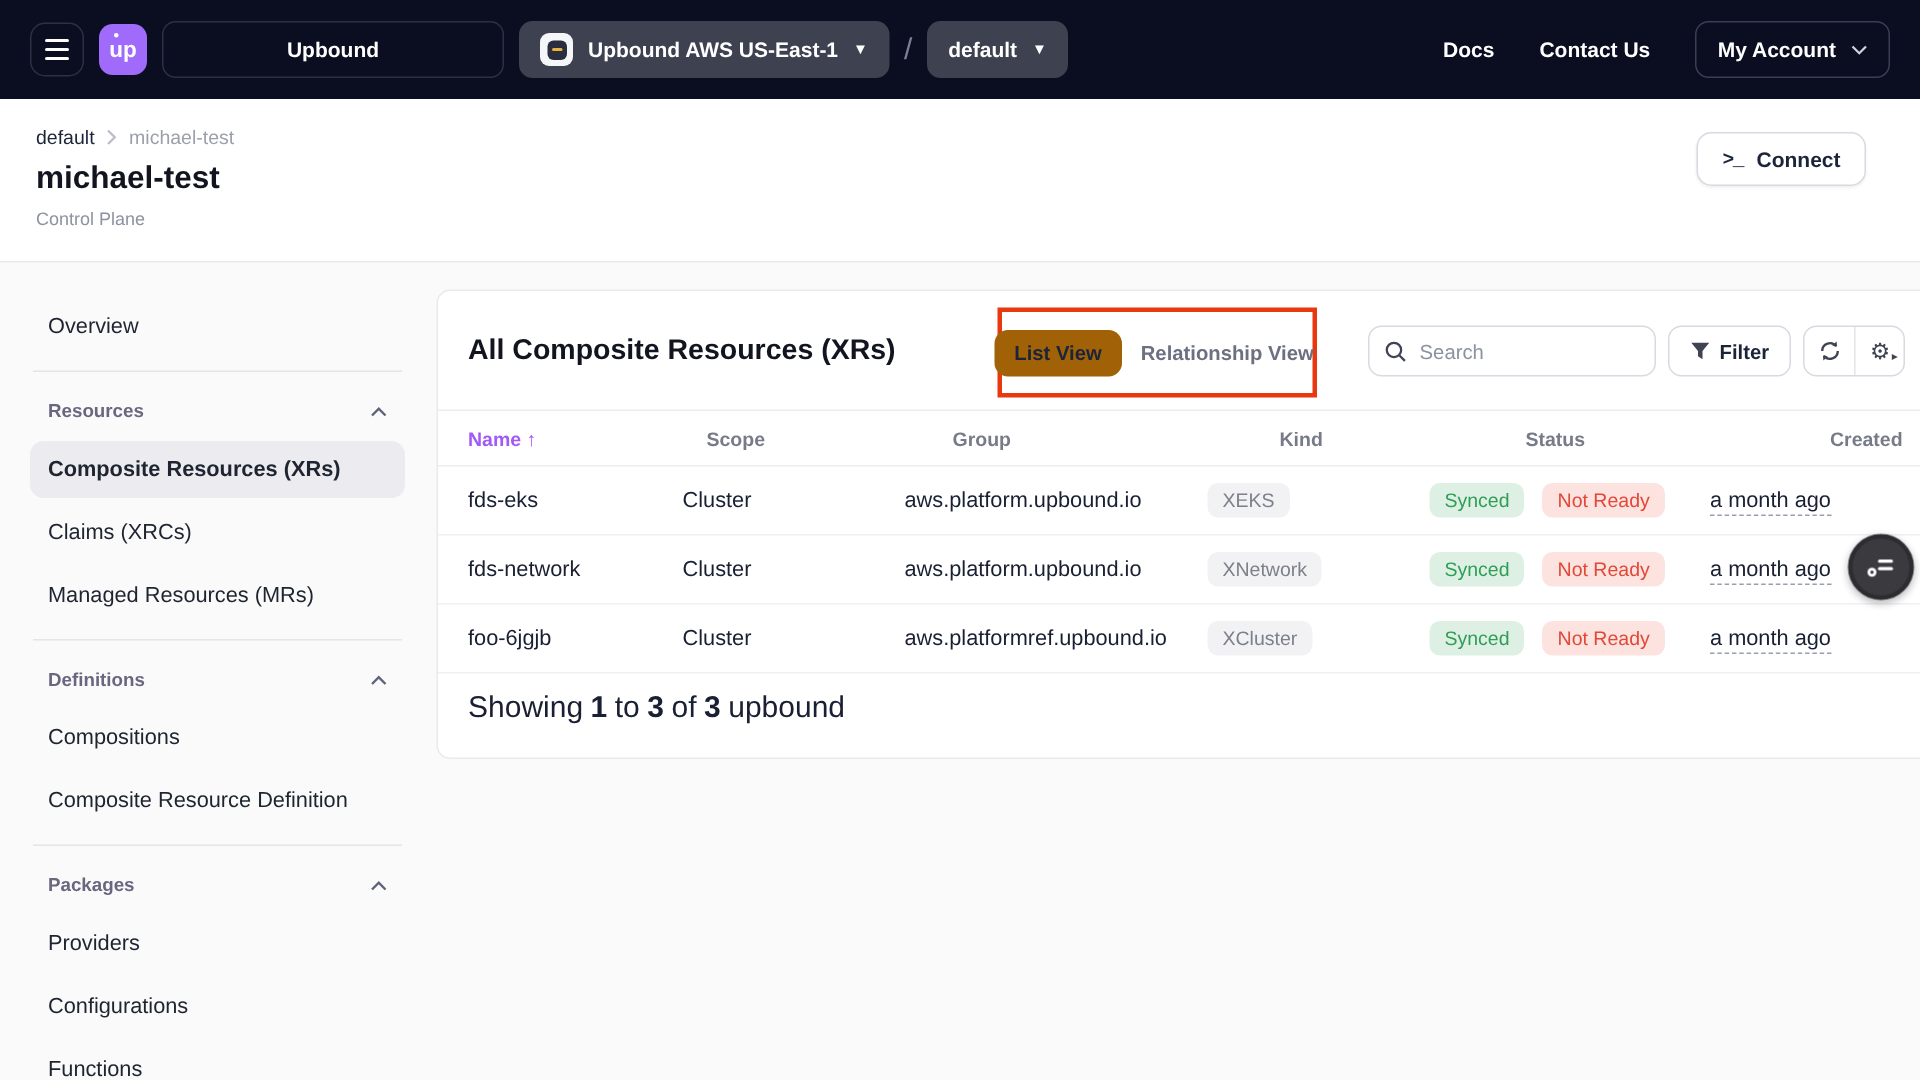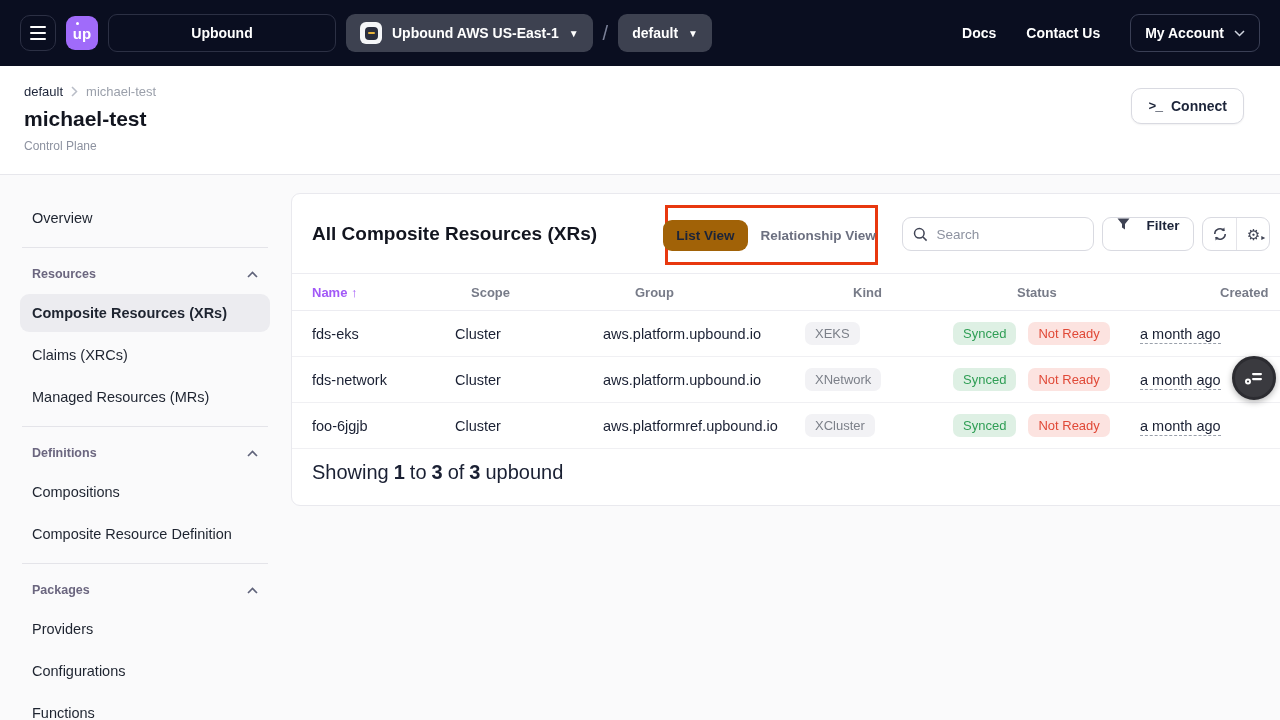--- a/index.html
+++ b/index.html
@@ -48,21 +48,21 @@
   .card { flex:1; background:#fff; border:1px solid #e9e9ee; border-radius:9px; height:313px; position:relative; }
   .card-header { height:79px; display:flex; align-items:center; padding:0 20px; position:relative; }
   .card-title { font-size:19px; font-weight:bold; color:#12151f; }
   .annotation-box { position:absolute; left:373px; top:11px; width:213px; height:60px; border:3px solid #e8380f; display:flex; align-items:center; justify-content:center; gap:4px; padding:0 8px; }
   .toggle-active { background:#a16207; border-radius:9px; padding:8px 13px; font-size:13.5px; font-weight:bold; color:#1c2439; cursor:pointer; white-space:nowrap; }
   .toggle-inactive { padding:8px 4px 8px 9px; font-size:13.5px; font-weight:bold; color:#6c7080; cursor:pointer; white-space:nowrap; }
   .toolbar { position:absolute; right:18px; top:23px; display:flex; align-items:center; gap:8px; }
   .search-box { width:192px; height:34px; border:1px solid #d9dae1; border-radius:9px; display:flex; align-items:center; gap:8px; padding:0 10px; background:#fff; }
   .search-box input { border:none; outline:none; font-size:13.5px; color:#1c2439; width:140px; font-family:"Liberation Sans", sans-serif; background:transparent; }
   .search-box input::placeholder { color:#8d92a0; }
-  .filter-btn { height:34px; border:1px solid #d9dae1; border-radius:9px; display:flex; gap:16px; padding:0 14px; font-size:13.5px; font-weight:bold; color:#1c2439; background:#fff; cursor:pointer; }
+  .filter-btn { height:34px; border:1px solid #d9dae1; border-radius:9px; display:flex; align-items:center; gap:6px; padding:0 14px; font-size:13.5px; font-weight:bold; color:#1c2439; background:#fff; cursor:pointer; }
   .icon-group { height:34px; border:1px solid #d9dae1; border-radius:9px; display:flex; align-items:stretch; overflow:hidden; background:#fff; }
   .icon-seg { width:33px; display:flex; align-items:center; justify-content:center; cursor:pointer; color:#3f4354; }
   .icon-seg + .icon-seg { border-left:1px solid #e4e4e9; }
   .gear-glyph { font-size:15px; line-height:1; position:relative; }
   .gear-glyph::after { content:"▸"; position:absolute; font-size:8px; right:-5px; bottom:0; color:#3f4354; }
 
   
   .tbl { width:100%; }
   .tbl-header, .tbl-row { display:grid; grid-template-columns:143px 148px 202px 148px 187px 1fr; align-items:center; padding:0 20px; }
   .tbl-header { height:38px; border-top:1px solid #ececf1; border-bottom:1px solid #ececf1;gap:16px; }

